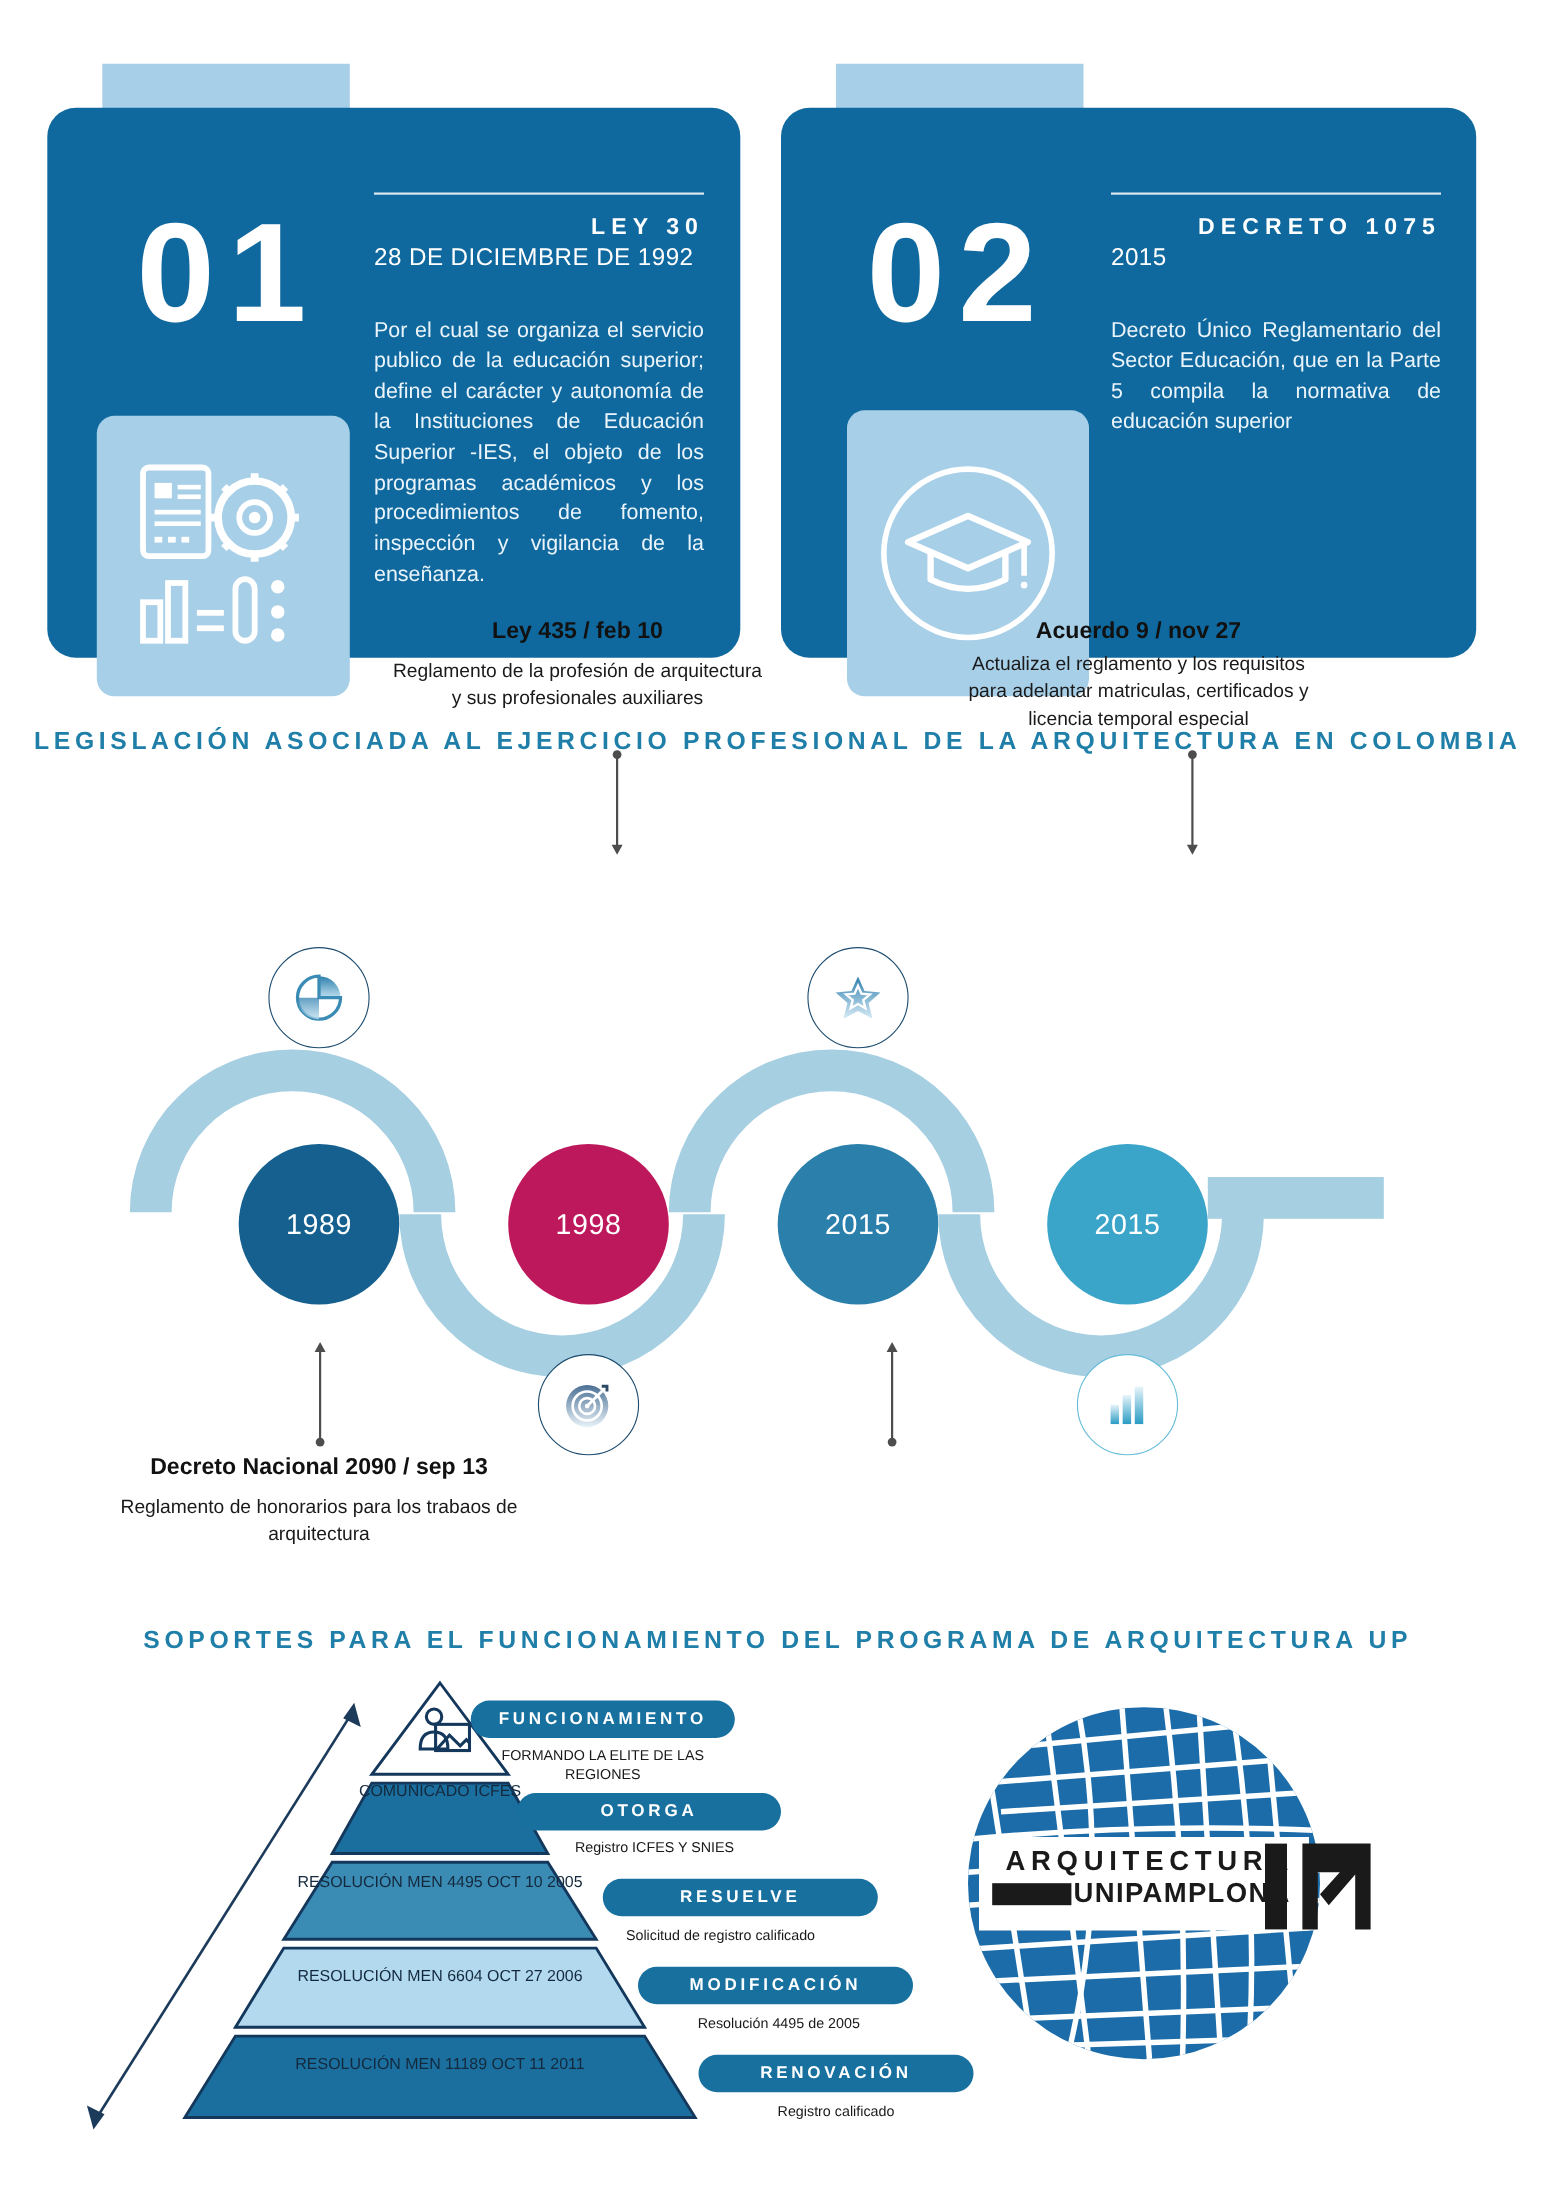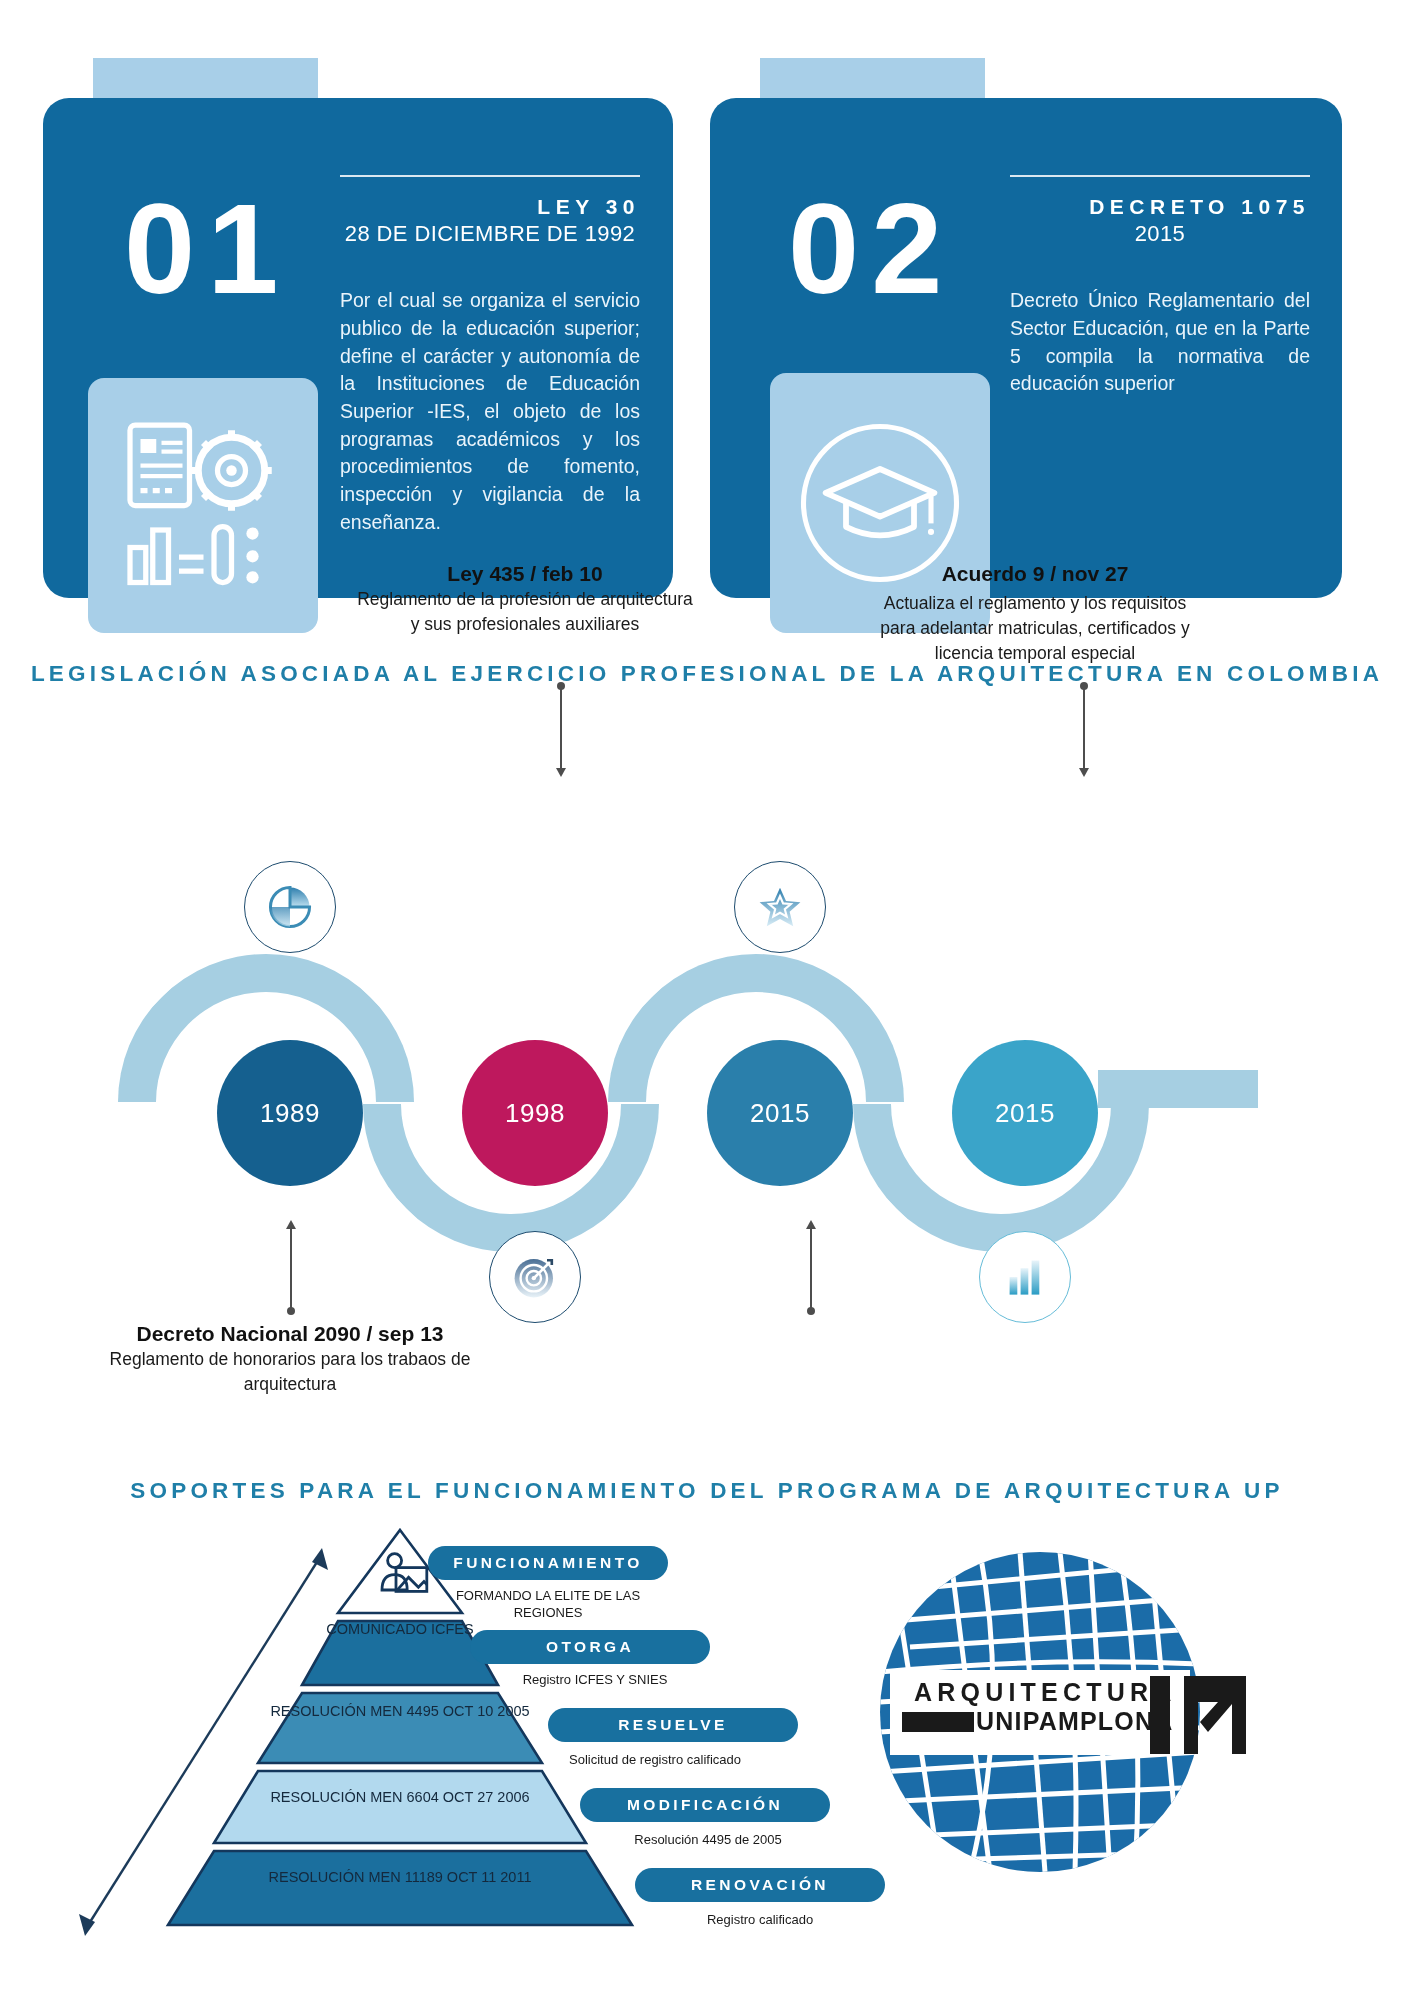--- a/index.html
+++ b/index.html
@@ -30,21 +30,21 @@
   .card1-body { left: 340px; top: 175px; }
   .card2-body { left: 1010px; top: 175px; }
 
   .card-rule { width: 300px; height: 2px; background: #ffffff; opacity: .85; margin-bottom: 18px; }
   .card-title {
     color: #ffffff; font-size: 21px; font-weight: bold;
     letter-spacing: 5.5px; text-align: right; line-height: 1.15;
   }
   .card-sub {
     color: #ffffff; font-size: 22px; font-weight: 300;
-    text-align: center; letter-spacing: .4px; margin-top: 2px;
+    text-align: left; letter-spacing: .4px; margin-top: 2px;
   }
   .card-text {
     color: #eaf4fb; font-size: 19.5px; line-height: 1.42;
     text-align: justify; text-align-last: left;
     margin-top: 40px; font-weight: 300;
   }
   .card2-body .card-text { text-align: justify; }
 
   .big-num {
     position: absolute; color: #ffffff;
@@ -59,21 +59,21 @@
     letter-spacing: 4.2px;
   }
   #head-legislacion { top: 661px; }
   #head-soportes    { top: 1478px; }
 
   
   .timeline { position: absolute; left: 0; top: 700px; width: 1414px; height: 760px; }
 
   .tl-label { position: absolute; text-align: center; }
   .tl-title { font-size: 21px; font-weight: bold; color: #111; line-height: 1.3; }
-  .tl-desc  { font-size: 17.5px; color: #1a1a1a; line-height: 1.42; font-weight: 300; }
+  .tl-desc  { font-size: 17.5px; color: #1a1a1a; line-height: 1.42; font-weight: 300; margin-top: 10px; }
   .tl-label.tight .tl-desc { margin-top: 4px; }
 
   .arrow { position: absolute; width: 2px; background: #4d4d4d; }
   .arrow::before {
     content:""; position:absolute; left:-3px; top:-5px;
     width:8px; height:8px; border-radius:50%; background:#4d4d4d;
   }
   .arrow::after {
     content:""; position:absolute; left:-4px; bottom:-8px;
     border-left:5px solid transparent; border-right:5px solid transparent;

